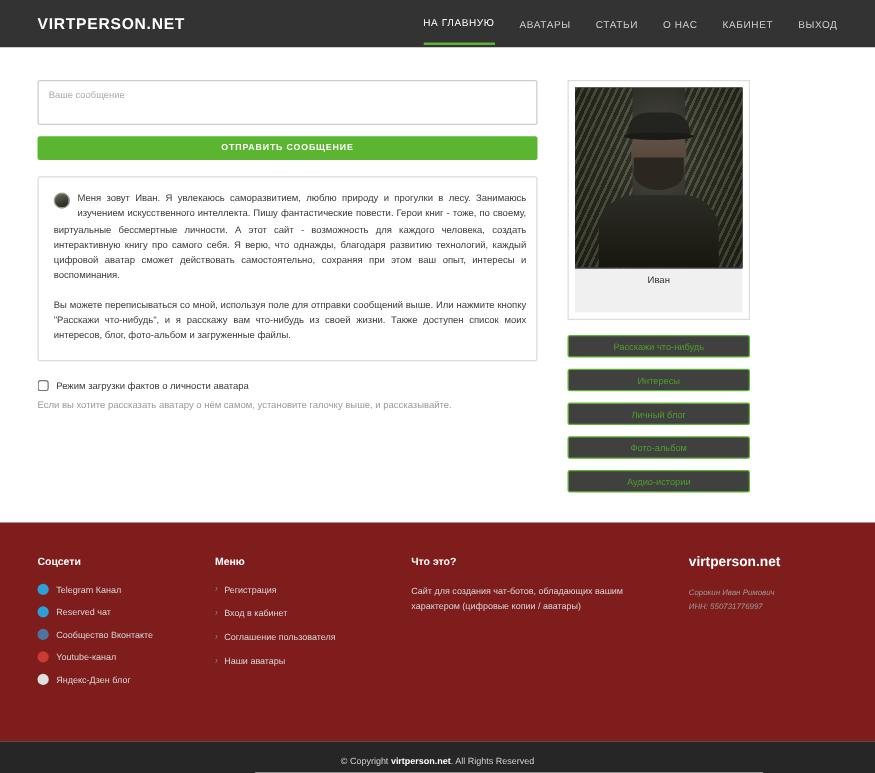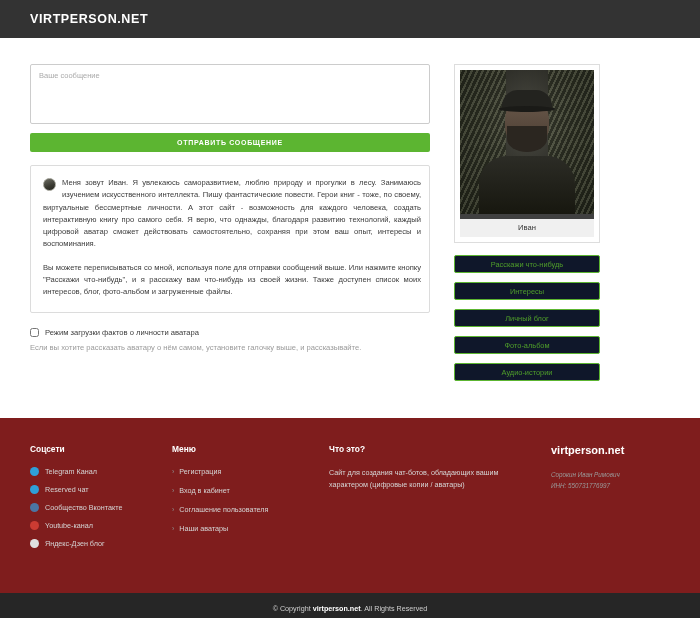--- a/index.html
+++ b/index.html
@@ -51,21 +51,21 @@
     display: flex;
     gap: 24px;
     background: #ffffff;
     height: 380px;
   }
   .left-col { width: 400px; }
   .right-col { width: 146px; }
 
   textarea.msg {
     width: 100%;
-    height: 60px;
+    height: 36px;
     resize: none;
     border: 1px solid #cccccc;
     border-radius: 2px;
     padding: 6px 8px;
     font-size: 7.5px;
     color: #555;
     font-family: "Liberation Sans", sans-serif;
     outline: none;
     display: block;
   }
@@ -190,33 +190,33 @@
     transform: translateX(-50%);
     width: 96px; height: 58px;
     border-radius: 28px 28px 0 0;
     background: linear-gradient(#2c2c26, #17170f);
   }
   .avatar-name {
     background: #f0f0f0;
     text-align: center;
     font-size: 7.6px;
     color: #333;
-    padding: 4px 0 5px 0;
-    border-top: 5px solid #404040;
+    padding: 4px 0 22px 0;
+    border-top: 1px solid #404040;
   }
 
   .side-btn {
     display: block;
     width: 100%;
     margin-top: 9px;
     height: 18px;
     line-height: 16px;
     font-size: 7.4px;
     color: #4f9e2a;
-    background: #0f172a;
+    background: #404040;
     border: 1px solid #5cb531;
     border-radius: 2px;
     cursor: pointer;
     font-family: "Liberation Sans", sans-serif;
   }
   .side-btn:first-of-type { margin-top: 12px; }
 
   
   .footer {
     background: #7f1d1d;
@@ -293,20 +293,28 @@
     text-align: center;
     padding: 11px 0;
   }
   .copyright b { color: #ffffff; }
 </style>
 </head>
 <body>
 
 <div class="header">
   <div class="brand">VIRTPERSON.NET</div>
+  <nav class="nav">
+    <a class="nav-item active">НА ГЛАВНУЮ</a>
+    <a class="nav-item">АВАТАРЫ</a>
+    <a class="nav-item">СТАТЬИ</a>
+    <a class="nav-item">О НАС</a>
+    <a class="nav-item">КАБИНЕТ</a>
+    <a class="nav-item">ВЫХОД</a>
+  </nav>
 </div>
 
 <div class="main">
 
   <div class="left-col">
     <textarea class="msg" placeholder="Ваше сообщение" style=""></textarea>
 
     <button class="send-btn">ОТПРАВИТЬ СООБЩЕНИЕ</button>
 
     <div class="info-box">

